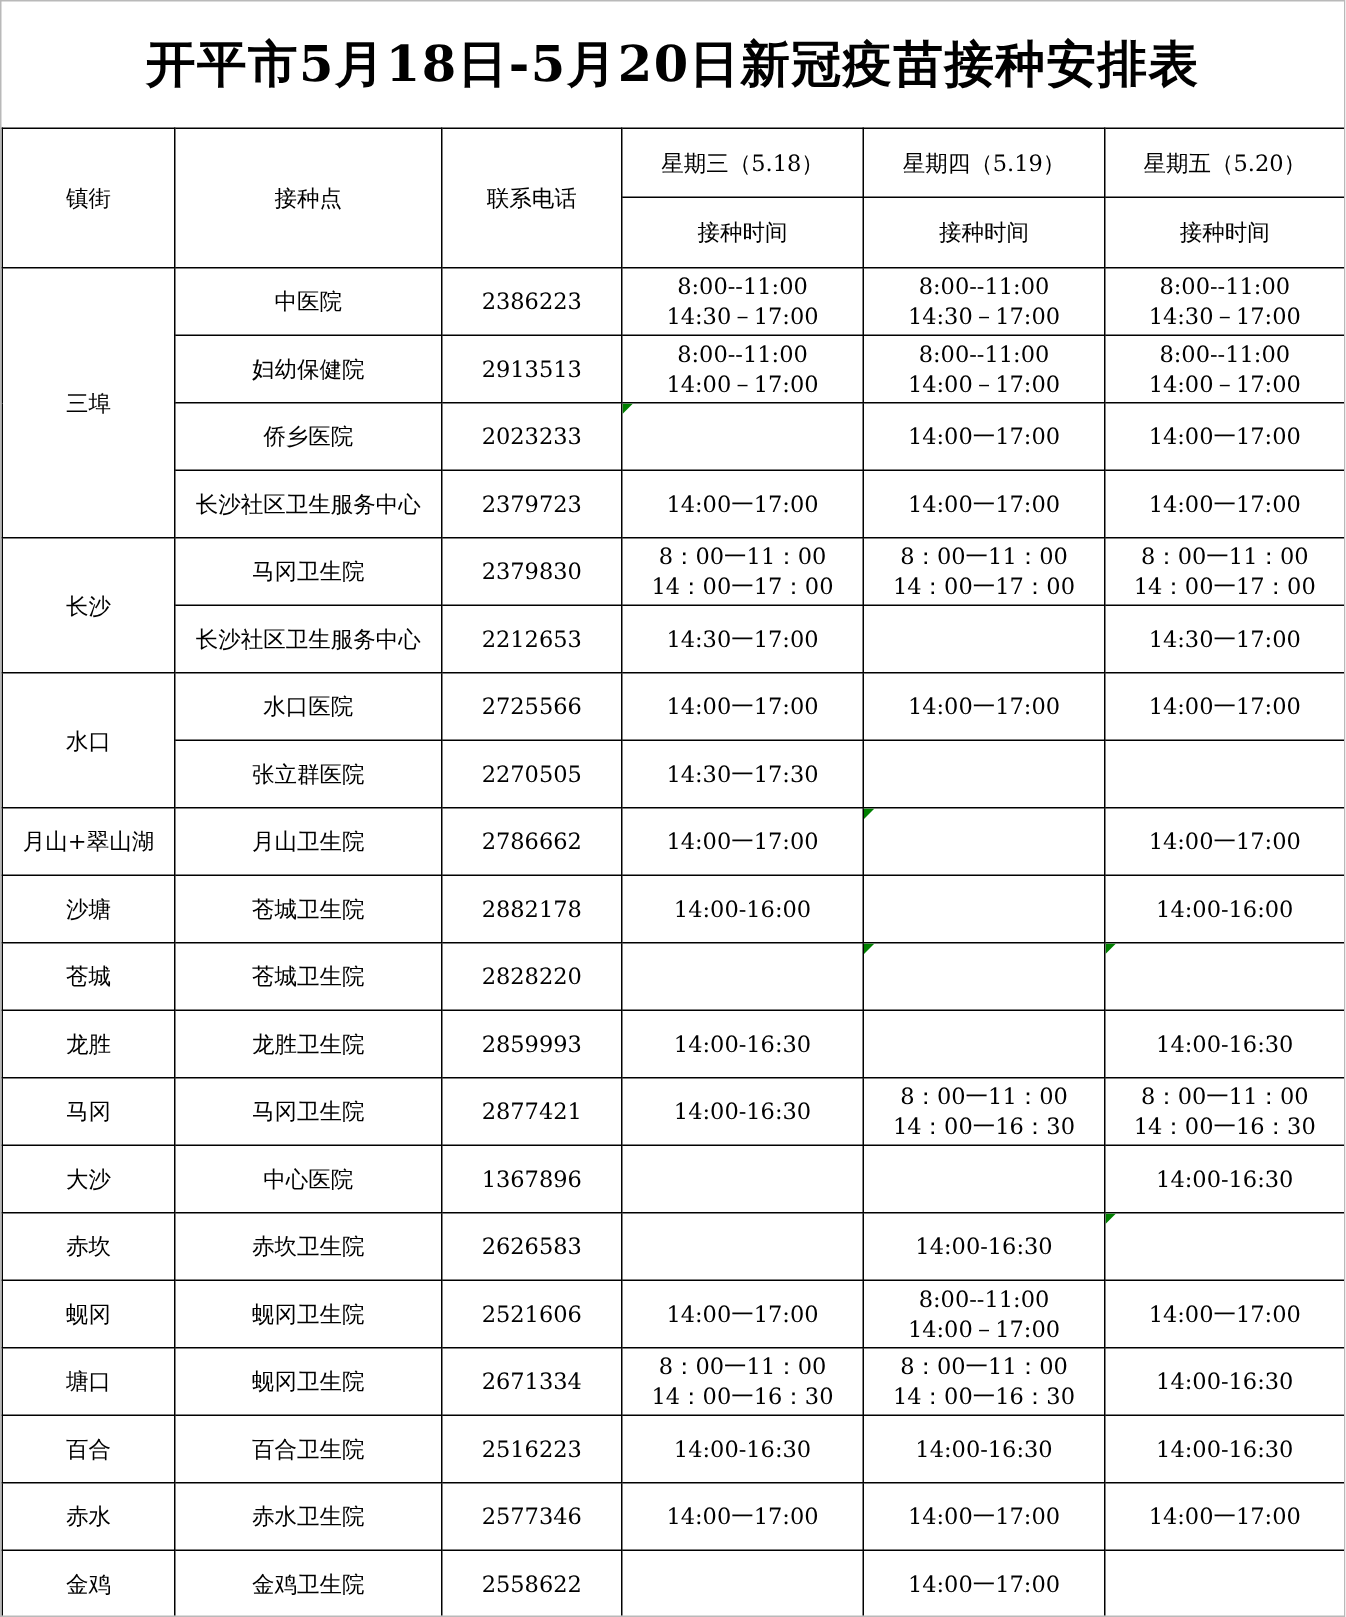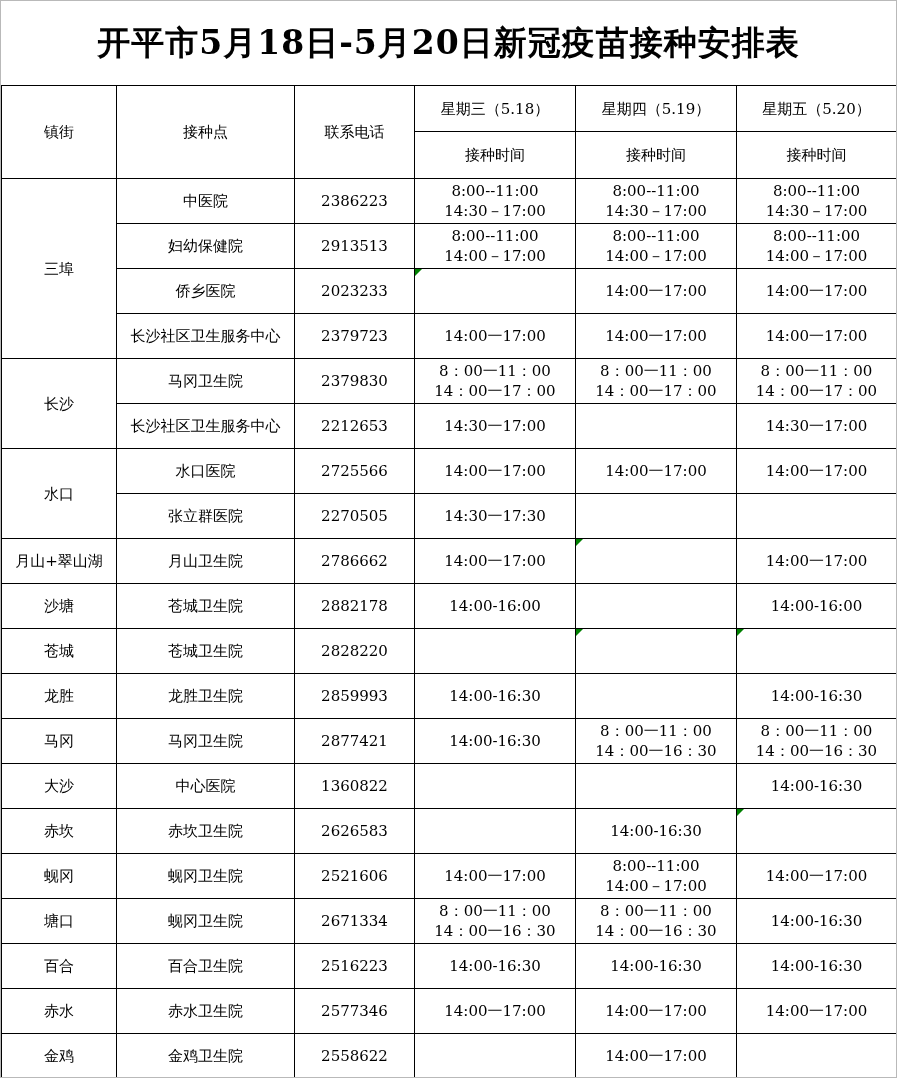--- a/index.html
+++ b/index.html
@@ -164,21 +164,21 @@
           <td>2877421</td>
           <td>14:00-16:30</td>
           <td>8：00一11：00
 14：00一16：30</td>
           <td>8：00一11：00
 14：00一16：30</td>
         </tr>
         <tr>
           <td rowspan="1">大沙</td>
           <td>中心医院</td>
-          <td>1360822</td>
+          <td>1367896</td>
           <td></td>
           <td></td>
           <td>14:00-16:30</td>
         </tr>
         <tr>
           <td rowspan="1">赤坎</td>
           <td>赤坎卫生院</td>
           <td>2626583</td>
           <td></td>
           <td>14:00-16:30</td>

